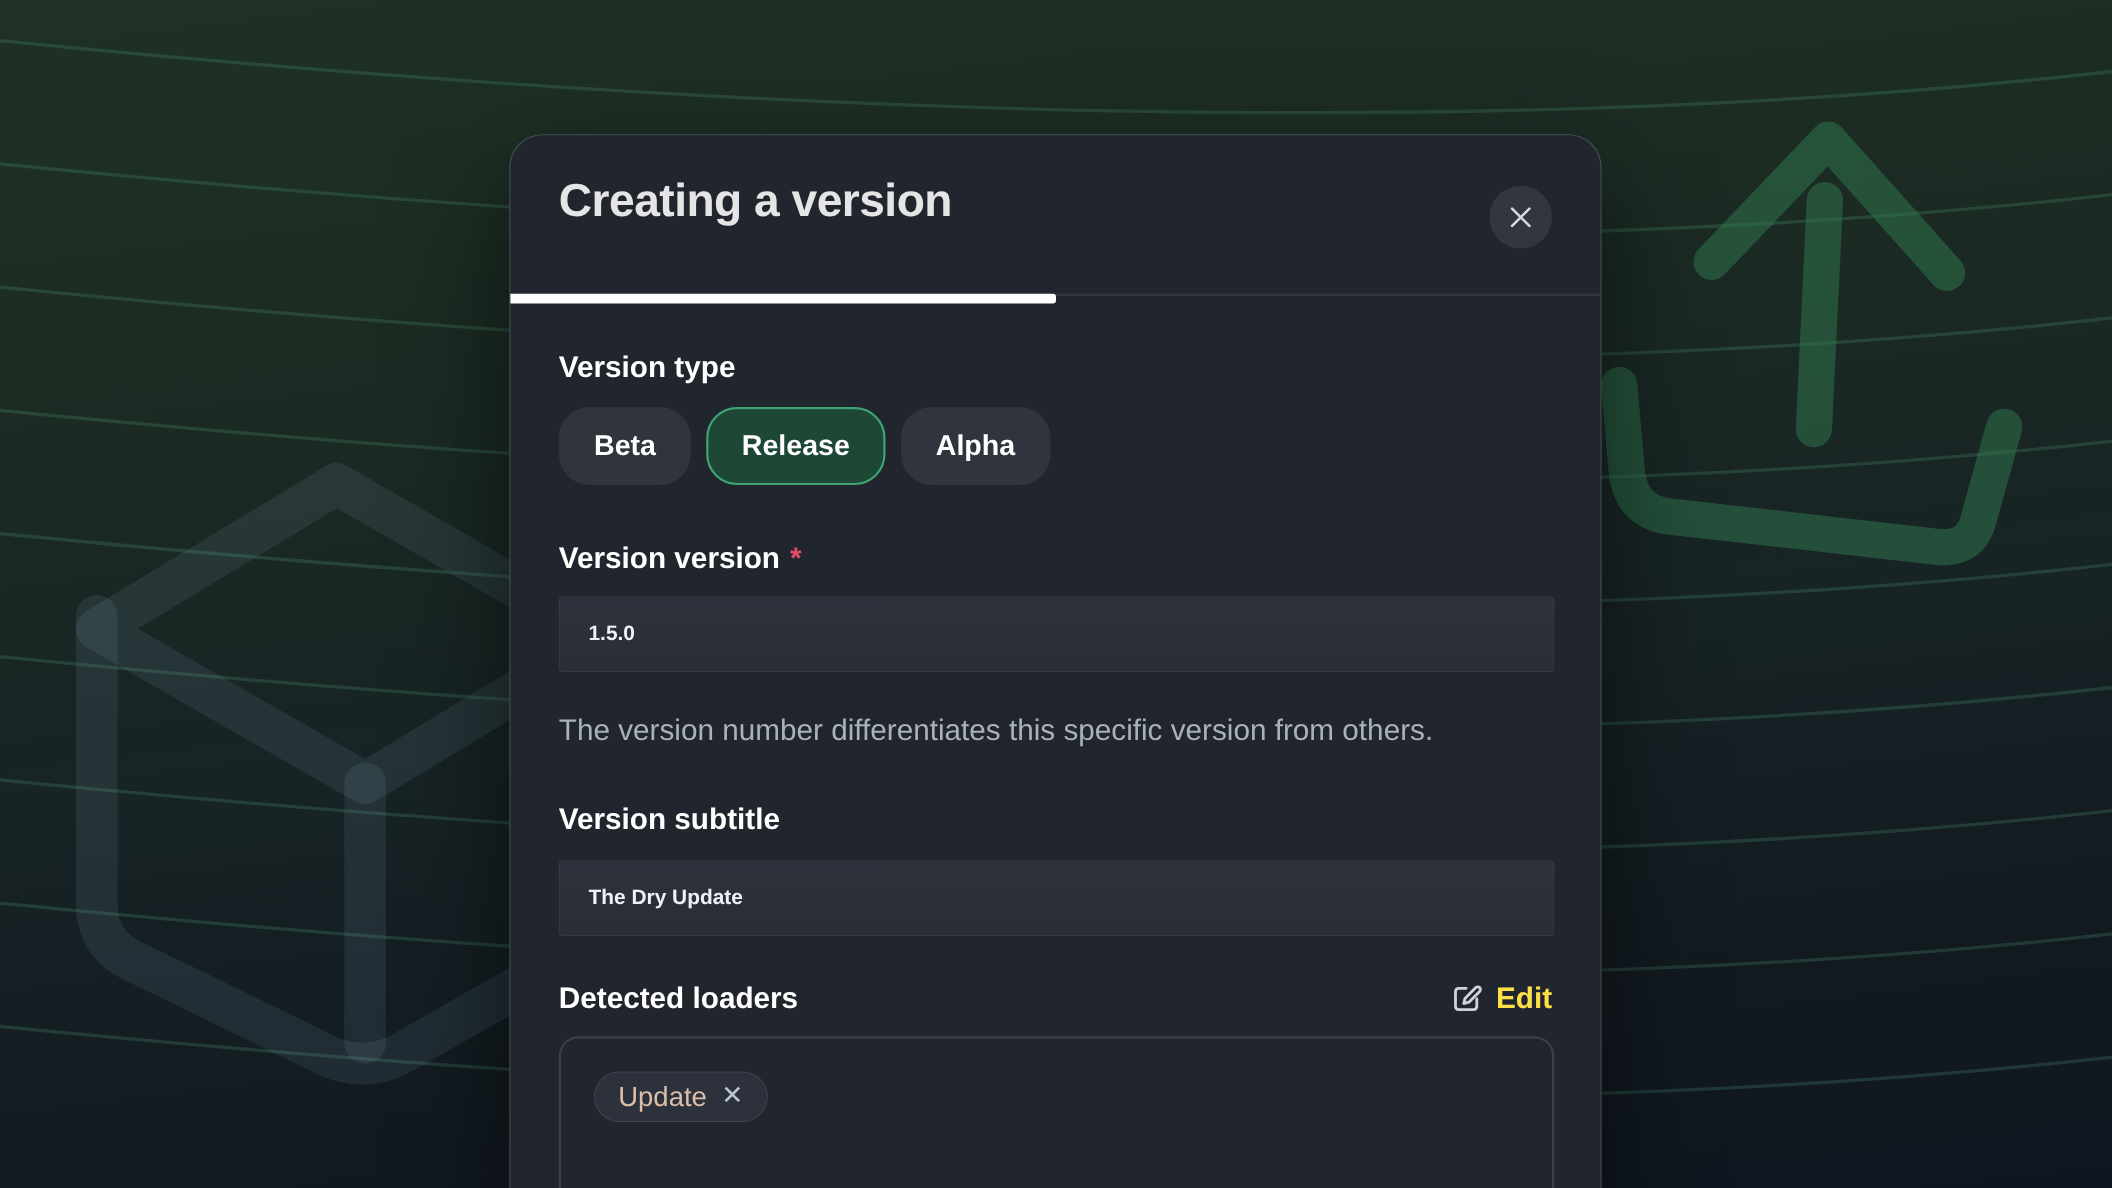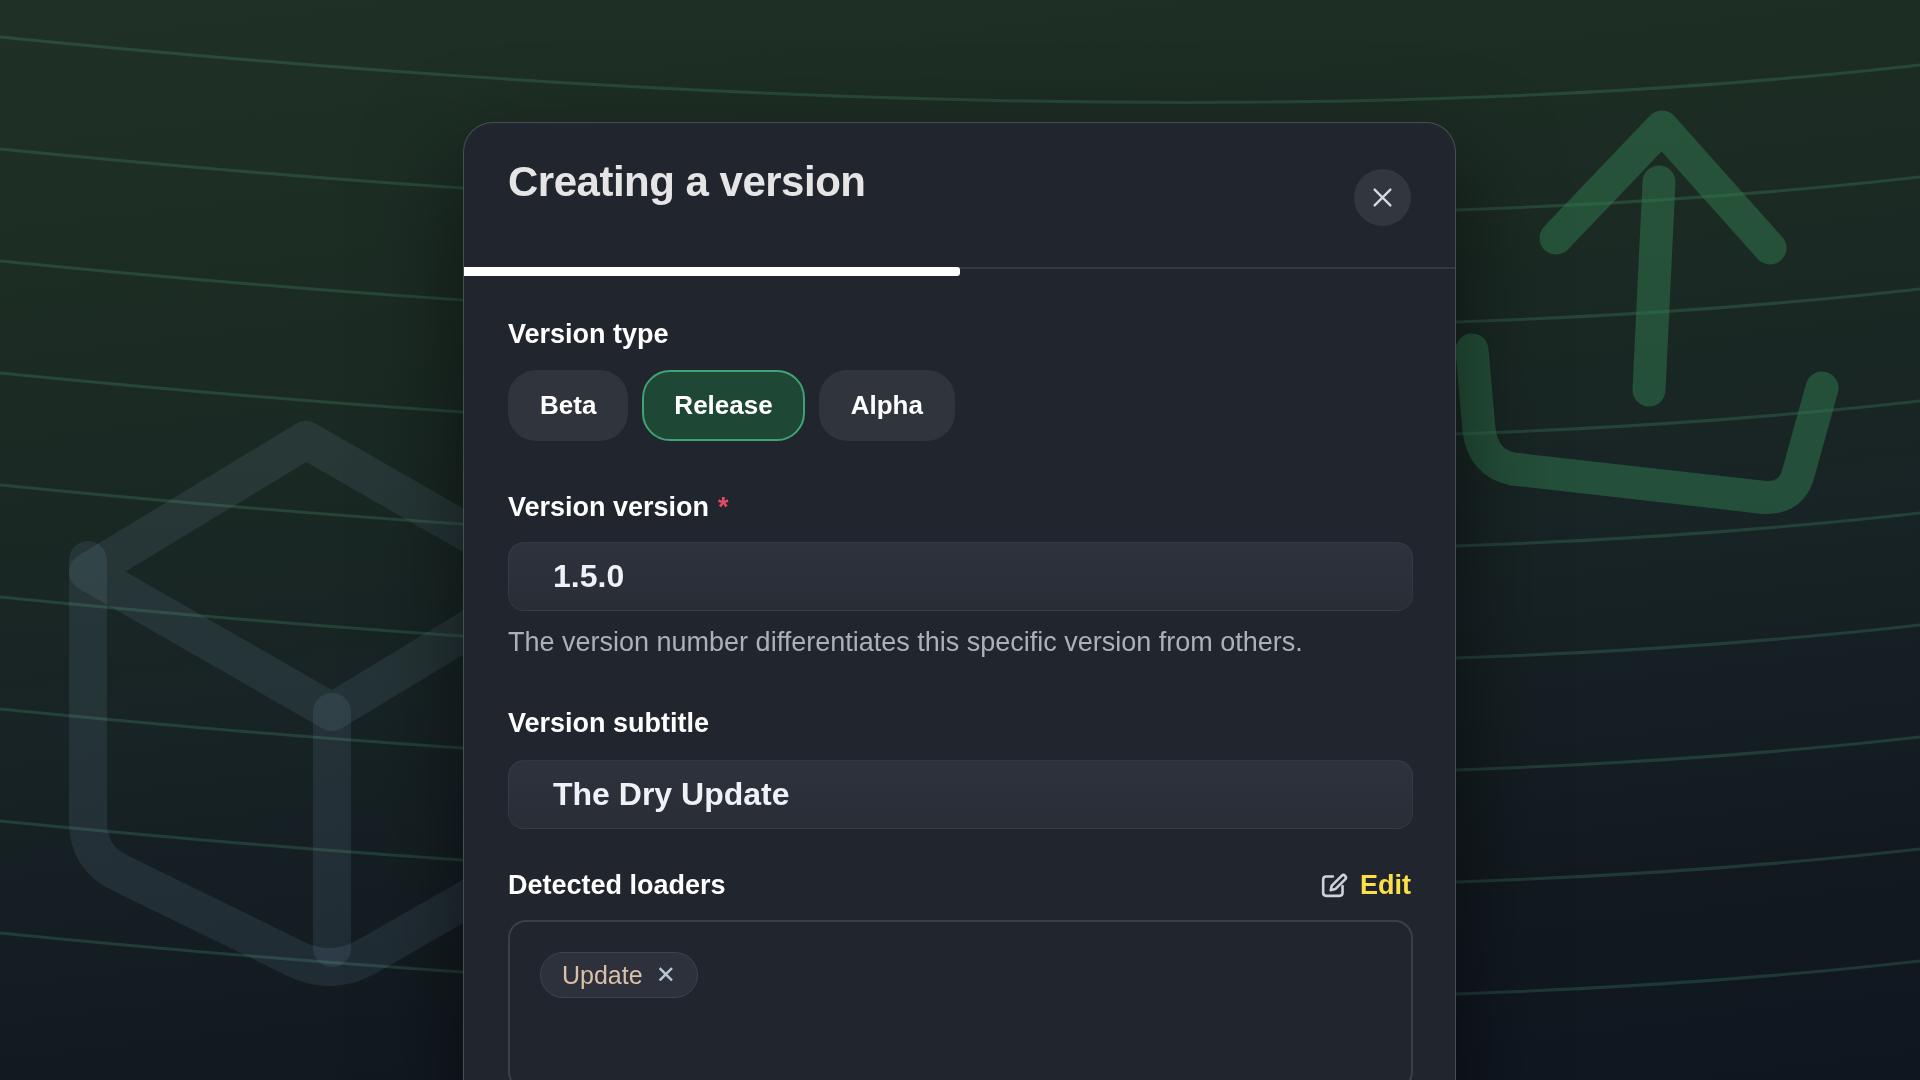--- a/index.html
+++ b/index.html
@@ -41,27 +41,27 @@
 
   .type-row { margin-top:20px; display:flex; gap:14px; }
   .type-btn {
     height:71px; padding:0 32px; border-radius:28px; border:none; cursor:pointer;
     background:#2f343d; color:#fff; font-size:26px; font-weight:700;
     font-family:inherit; display:flex; align-items:center;
   }
   .type-btn.selected { background:#1e4735; border:2px solid #3fa374; padding:0 30px; }
 
   .text-input {
-    margin-top:19px; display:block; width:905px; height:69px; border-radius:16px;
+    margin-top:19px; display:block; width:905px; height:69px; border-radius:4px;
     background:linear-gradient(180deg,#2e323c,#282d36); border:1px solid rgba(255,255,255,.05);
-    color:#eef1f5; font-size:32px; font-weight:600; font-family:inherit; padding:0 44px; outline:none;
+    color:#eef1f5; font-size:19px; font-weight:600; font-family:inherit; padding:0 26px; outline:none;
   }
   .text-input.vs { margin-top:21px; }
 
-  .help { margin-top:9px; max-width:840px; font-size:27px; line-height:44px; font-weight:400; color:#a9b1b9; }
+  .help { margin-top:31px; max-width:840px; font-size:27px; line-height:44px; font-weight:400; color:#a9b1b9; }
 
   .loaders-row { margin-top:40px; display:flex; align-items:center; justify-content:space-between; }
   .loaders-row .field-label { margin-top:0; }
   .edit-btn {
     display:flex; align-items:center; gap:11px; background:none; border:none; cursor:pointer;
     color:#fde047; font-size:27px; font-weight:700; font-family:inherit; padding:0;
   }
   .edit-btn svg { width:31px; height:31px; stroke:#ccd3da; stroke-width:2; fill:none; stroke-linecap:round; stroke-linejoin:round; }
 
   .loaders-box {

